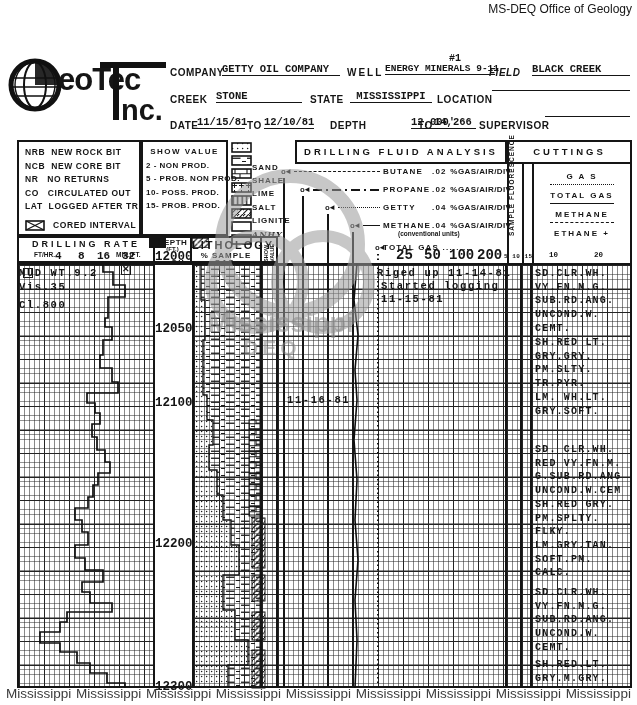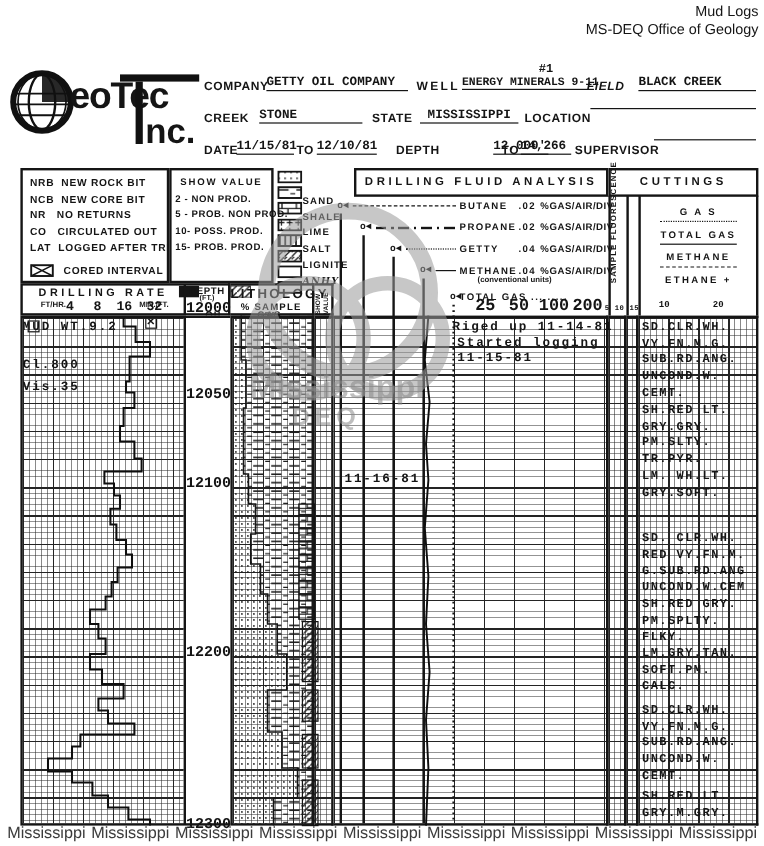--- a/index.html
+++ b/index.html
@@ -72,21 +72,20 @@
     </pattern>
     <pattern id="pat-anhy" width="6" height="6" patternUnits="userSpaceOnUse">
       <path d="M0,6 L6,0 M-1,3 L3,-1" stroke="#1a1a1a" stroke-width="1.1"></path>
     </pattern>
   </defs>
 </svg>
 
 <div class="abs hdrline" style="left:4px;top:2px;">
 </div>
 <div class="abs hdrline" style="right:5px;top:2px;text-align:right;">
-  <div>Mud Logs</div>
   <div>MS-DEQ Office of Geology</div>
 </div>
 
 <div class="abs" style="left:8px;top:56px;width:160px;height:75px;">
   <svg width="56" height="56" class="abs" style="left:0;top:2px">
     <circle cx="27" cy="27" r="24" fill="#fff" stroke="#111" stroke-width="5"></circle>
     <ellipse cx="27" cy="27" rx="11" ry="23" fill="none" stroke="#111" stroke-width="2"></ellipse>
     <ellipse cx="27" cy="27" rx="20" ry="23" fill="none" stroke="#111" stroke-width="1.4"></ellipse>
     <path d="M5,20 H49 M4,29 H50 M7,38 H47" stroke="#111" stroke-width="1.6" fill="none"></path>
     <path d="M27,3 A24,24 0 0 1 51,27 L27,27 Z" fill="#111" opacity="0.9"></path>
@@ -344,21 +343,21 @@
     <line x1="303" y1="196" x2="303" y2="686" stroke="#151515" stroke-width="2"></line>
     <line x1="328" y1="214" x2="328" y2="686" stroke="#151515" stroke-width="2"></line>
     <line x1="353" y1="232" x2="353" y2="686" stroke="#151515" stroke-width="2"></line>
     <line x1="378" y1="254" x2="378" y2="686" stroke="#151515" stroke-width="2" stroke-dasharray="1.5 3"></line>
     <path d="M103,265 V272 H113 V285 H125 V297 H108 V318 H105 V327 H112 V340 H103 V355 H100 V368 H112 V382 H118 V393 H87 V403 H95 V413 H100 V424 H92 V437 H97 V450 H105 V462 H110 V473 H98 V485 H93 V497 H88 V508 H75 V520 H82 V532 H88 V545 H75 V558 H85 V570 H103 V582 H82 V592 H90 V603 H112 V612 H67 V622 H60 V632 H40 V643 H60 V652 H77 V663 H90 V673 H107 V683 H125 V688 H125" stroke="#0e0e0e" stroke-width="1.7" fill="none"></path>
     <path d="M357,263 L354,300 L358,335 L355,370 L357,400 L354,440 L357,480 L355,520 L358,560 L355,600 L357,640 L355,688" stroke="#0e0e0e" stroke-width="1.6" fill="none"></path>
   </svg>
 
 <div id="annotations">
     <div class="ann abs" style="left: 19px; top: 267px;">MUD WT.9.2</div>
-    <div class="ann abs" style="left: 19px; top: 281px; margin-top: 36px;">Vis.35</div>
+    <div class="ann abs" style="left: 19px; top: 281px;">Vis.35</div>
     <div class="ann abs" style="left: 19px; top: 299px;">Cl.800</div>
     <div class="ann abs" style="left: 377px; top: 267px;">Riged up 11-14-81</div>
     <div class="ann abs" style="left: 381px; top: 280px;">Started logging</div>
     <div class="ann abs" style="left: 381px; top: 293px;">11-15-81</div>
     <div class="ann abs" style="left: 287px; top: 394px;">11-16-81</div>
     <div class="depth-lbl abs" style="left: 155px; top: 322px; width: 36px; text-align: right;">12050</div>
     <div class="depth-lbl abs" style="left: 155px; top: 396px; width: 36px; text-align: right;">12100</div>
     <div class="depth-lbl abs" style="left: 155px; top: 537px; width: 36px; text-align: right;">12200</div>
     <div class="depth-lbl abs" style="left: 155px; top: 680px; width: 36px; text-align: right;">12300</div>
     <div class="abs" style="left: 535px; top: 267px;">

